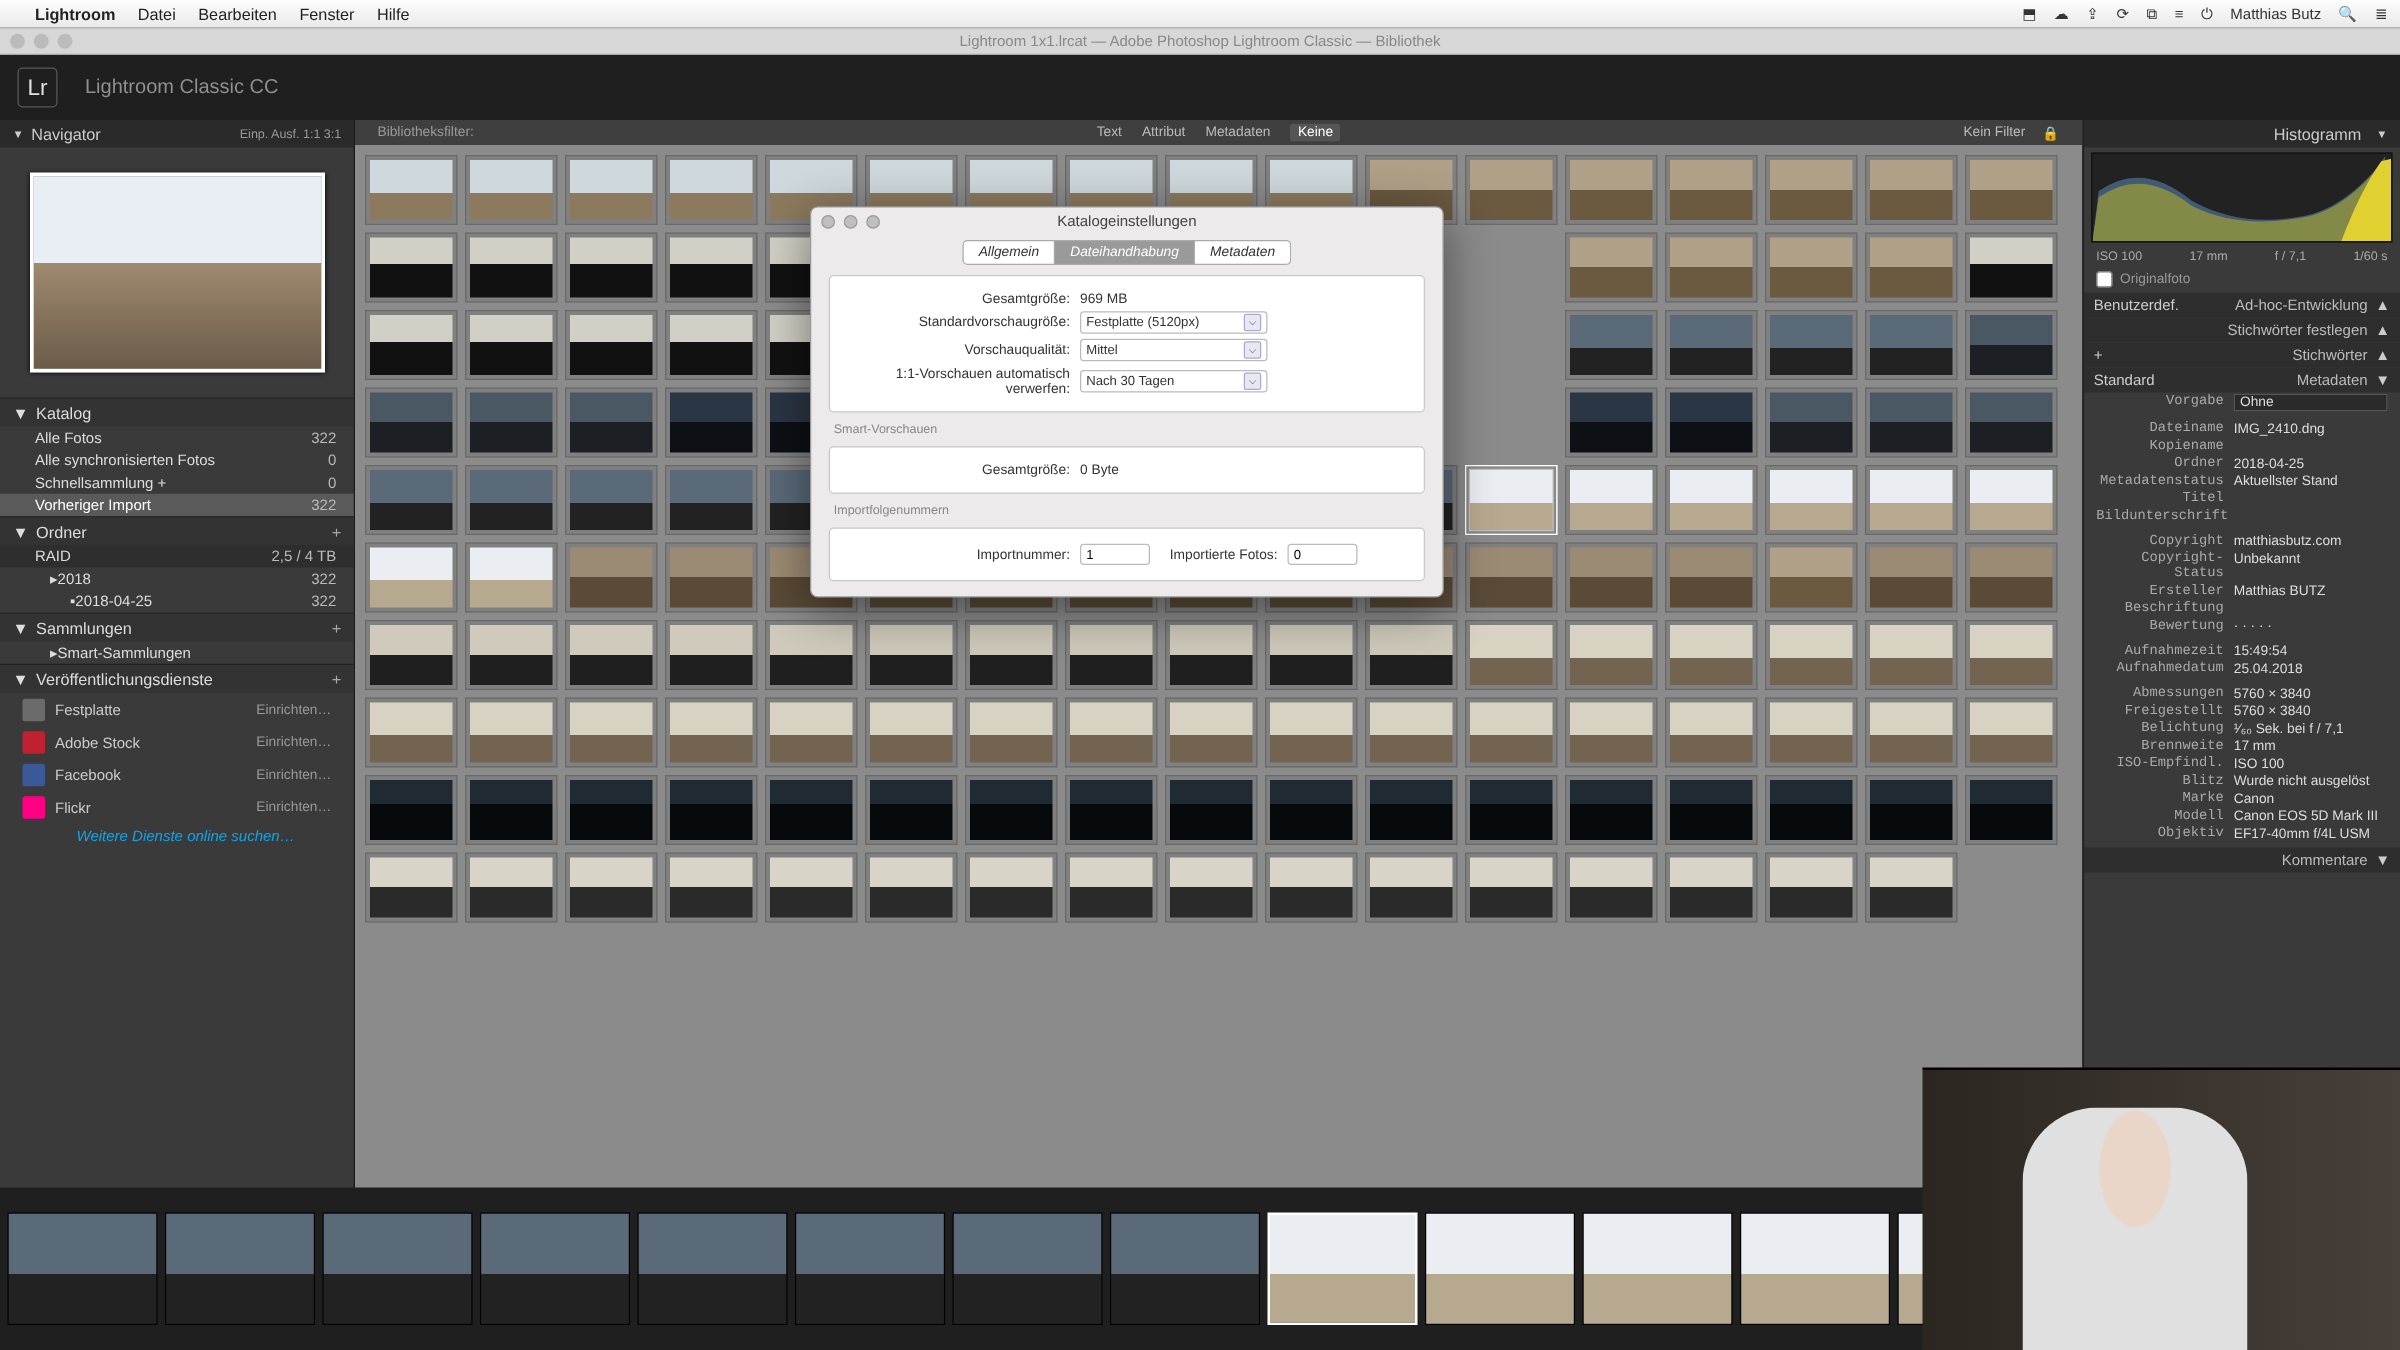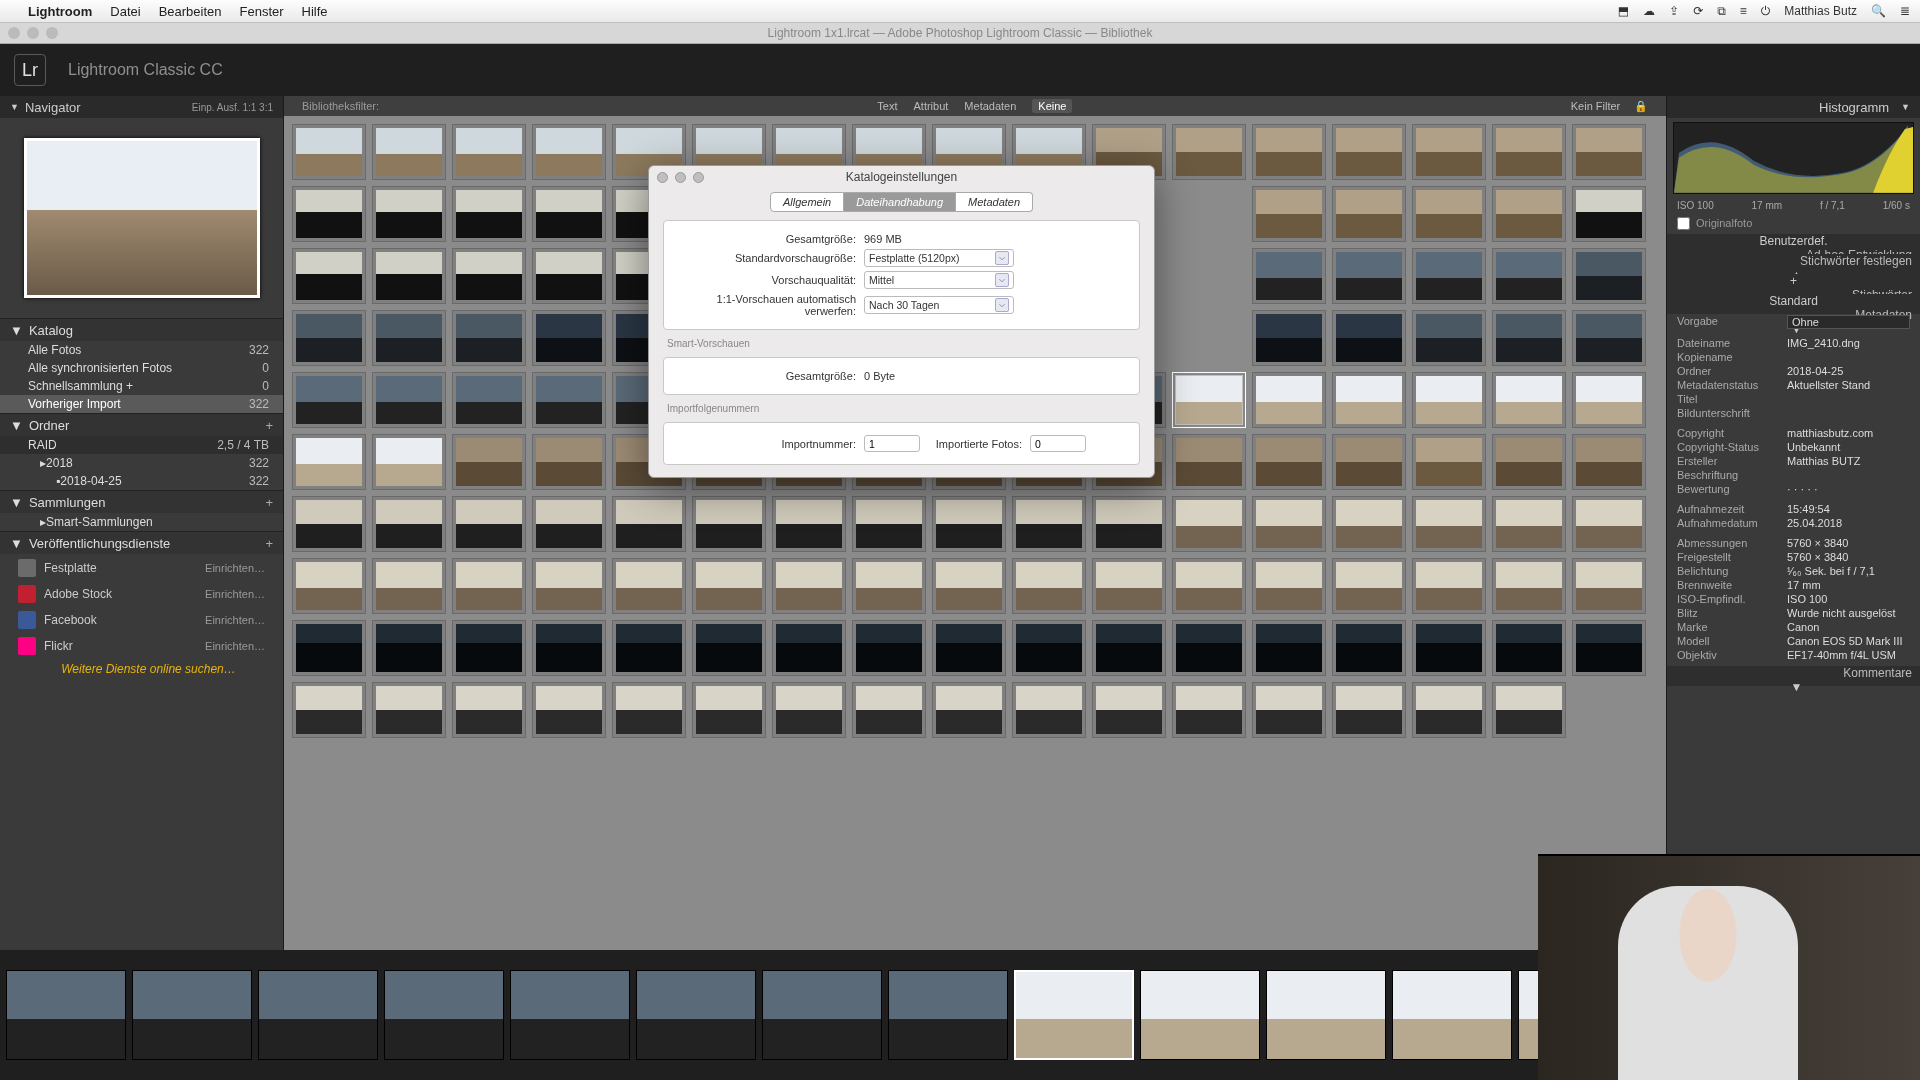--- a/index.html
+++ b/index.html
@@ -43,23 +43,23 @@
   .publish .ico{width:18px;height:18px;margin-right:8px;border-radius:2px;}
   .publish .ein{margin-left:auto;color:#999;font-size:11px;}
   .import-bar{height:34px;border-top:1px solid #1a1a1a;display:flex;}
   .import-bar div{flex:1;display:flex;align-items:center;justify-content:center;color:#ccc;font-size:13px;background:#383838;border-right:1px solid #222;}
 
   
   .right-panel{width:254px;background:#3a3a3a;border-left:1px solid #1a1a1a;display:flex;flex-direction:column;}
   .histo{height:72px;margin:4px 6px;background:#222;border:1px solid #111;position:relative;overflow:hidden;}
   .histo svg{position:absolute;inset:0;}
   .meta-row{display:flex;font-size:11px;color:#ccc;padding:1px 10px;}
-  .meta-row .k{width:110px;color:#aaa;padding-right:8px;}
+  .meta-row .k{width:110px;text-align:right;color:#aaa;padding-right:8px;font-family:Liberation Mono, monospace;}
   .meta-row .v{flex:1;color:#ddd;}
-  .rp-head{height:20px;background:#2e2e2e;display:flex;align-items:center;font-size:12px;color:#ccc;padding:0 8px;flex-direction:column;}
+  .rp-head{height:20px;background:#2e2e2e;display:flex;align-items:center;font-size:12px;color:#ccc;padding:0 8px;}
   .rp-head .r{margin-left:auto;color:#bbb;}
 
   
   .center{flex:1;display:flex;flex-direction:column;background:#8b8b8b;}
   .filter-bar{height:20px;background:#3f3f3f;display:flex;align-items:center;font-size:11px;color:#bbb;padding:0 10px;}
   .filter-bar .t{margin-right:auto;color:#9a9a9a;}
   .filter-bar span{margin:0 8px;}
   .grid{flex:1;overflow:hidden;padding:8px;display:flex;flex-direction:column;gap:6px;}
   .grow{display:flex;gap:6px;}
   .thumb{width:74px;height:56px;background:#808080;border:1px solid #6a6a6a;display:flex;align-items:center;justify-content:center;padding:3px;}
@@ -243,21 +243,21 @@
             <span class="ico" style="background:#3b5998"></span>
             <span>Facebook</span>
             <span class="ein">Einrichten…</span>
           </div>
           <div class="publish">
             <span class="ico" style="background:#ff0084"></span>
             <span>Flickr</span>
             <span class="ein">Einrichten…</span>
           </div>
         </div>
-      <div class="side-row" style="justify-content:center;color:#eab308;font-style:italic;">Weitere Dienste online suchen…</div>
+      <div class="side-row" style="justify-content:center;color:#0ea5e9;font-style:italic;">Weitere Dienste online suchen…</div>
     </div>
 
     <div style="flex:1"></div>
     <div class="import-bar">
       <div>Importieren…</div>
       <div>Exportieren…</div>
     </div>
   </div>
 
   <div class="center">

